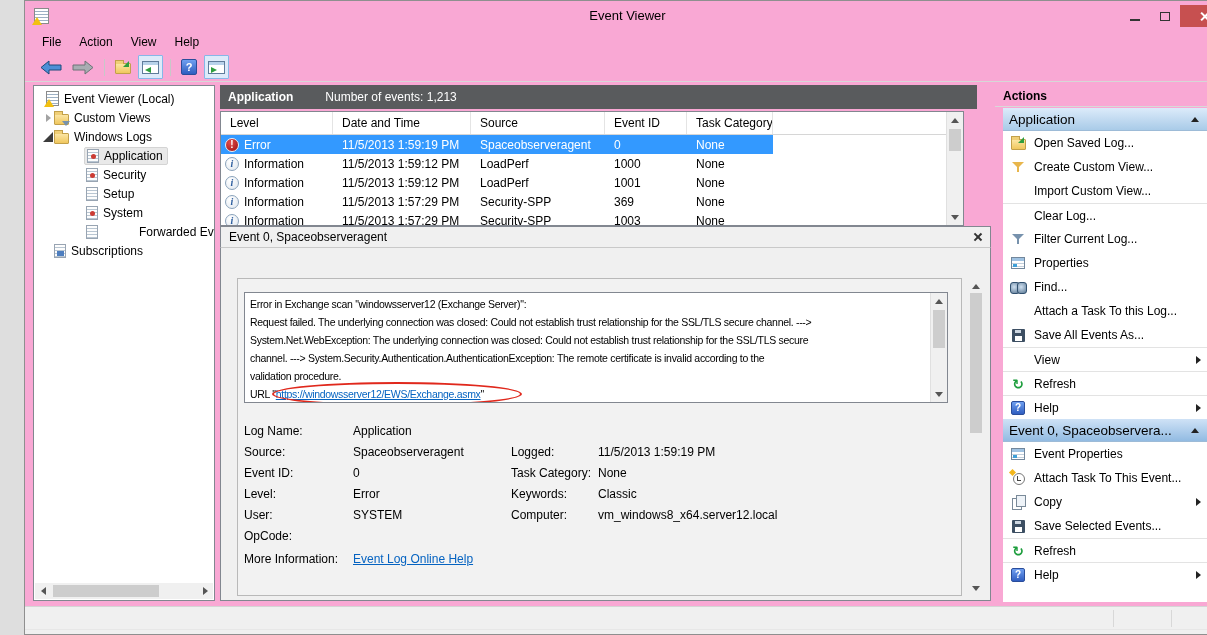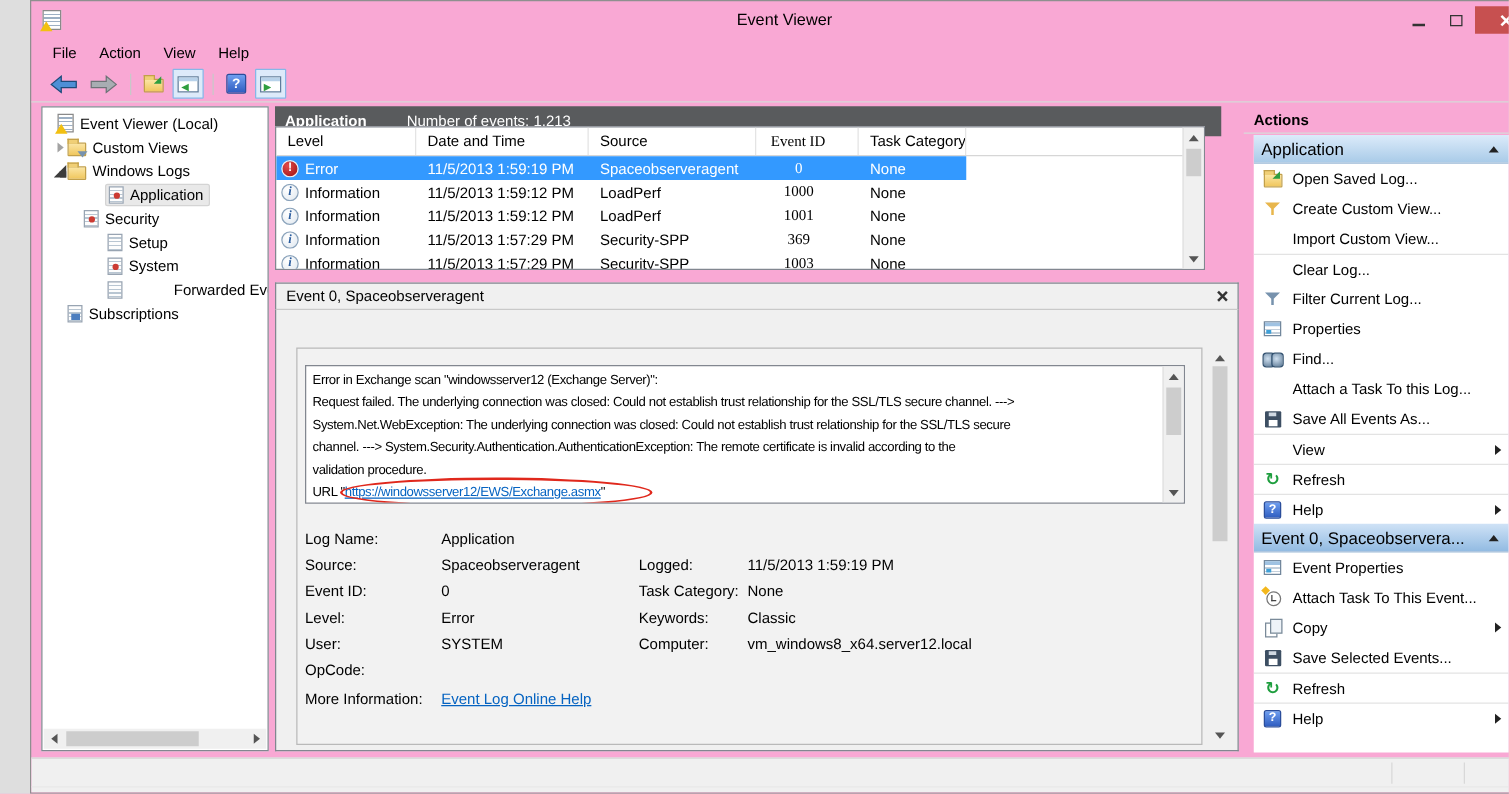--- a/index.html
+++ b/index.html
@@ -58,24 +58,24 @@
 .hs-thumb { height:12px; width:106px; background:#cdcdcd; margin-left:2px; }
 .tri-l { width:0;height:0;border-top:4px solid transparent;border-bottom:4px solid transparent;border-right:5px solid #555; }
 .tri-r { width:0;height:0;border-top:4px solid transparent;border-bottom:4px solid transparent;border-left:5px solid #555; }
 .tri-u { width:0;height:0;border-left:4px solid transparent;border-right:4px solid transparent;border-bottom:5px solid #555; }
 .tri-d { width:0;height:0;border-left:4px solid transparent;border-right:4px solid transparent;border-top:5px solid #555; }
 
 
 .dark-header { position:absolute; left:195px; top:84px; width:757px; height:24px; background:#595b5d; color:#fff; display:flex; align-items:center; padding-left:8px; }
 .dark-header b { font-weight:bold; }
 .dark-meta { margin-left:32px; }
-.list-box { position:absolute; left:195px; top:100px; width:744px; height:115px; background:#fff; border:1px solid #828790; overflow:hidden; }
+.list-box { position:absolute; left:195px; top:110px; width:744px; height:115px; background:#fff; border:1px solid #828790; overflow:hidden; }
 .lh-row { display:flex; height:23px; border-bottom:1px solid #d6d6d6; }
 .lh-cell { line-height:22px; padding-left:9px; border-right:1px solid #e4e4e4; overflow:hidden; white-space:nowrap; }
-.c0{width:112px;} .c1{width:138px;} .c2{width:134px;} .c3{width:82px; text-align:center; padding-right:23px;font-family:Liberation Serif, serif;} .c4{width:86px;}
+.c0{width:112px;} .c1{width:138px;} .c2{width:134px;} .c3{width:82px; text-align:left; padding-right:23px;} .c4{width:86px;}
 .l-row { display:flex; height:19px; align-items:center; width:552px; }
 .l-row .lh-cell, .l-cell { border:none; }
 .l-cell { padding-left:9px; white-space:nowrap; overflow:hidden; }
 .row-sel { background:#3399ff; color:#fff; }
 .lvl-cell { display:flex; align-items:center; padding-left:4px; }
 .i-err { flex:none; width:14px; height:14px; border-radius:50%; background:radial-gradient(circle at 35% 30%, #e24a4a, #9c1010); border:1px solid #eee; color:#fff; font-weight:bold; font-size:10px; display:flex; align-items:center; justify-content:center; margin-right:5px; }
 .i-info { flex:none; width:14px; height:14px; border-radius:50%; background:radial-gradient(circle at 35% 30%, #ffffff, #dfe7ef); border:1px solid #8ba3bb; color:#2c5d9e; font-weight:bold; font-size:10px; font-family:"Liberation Serif","DejaVu Serif",serif; font-style:italic; display:flex; align-items:center; justify-content:center; margin-right:5px; }
 .vscroll { position:absolute; right:0; top:0; bottom:0; width:17px; background:#f0f0f0; border-left:1px solid #e0e0e0; }
 .vs-arrow { position:absolute; left:0; width:16px; height:16px; display:flex; align-items:center; justify-content:center; }
 .vs-thumb { position:absolute; left:2px; width:12px; background:#cdcdcd; }
@@ -213,21 +213,21 @@
         </span>
       <span class="t-ico i-folder" style="width:15px;"></span>
       <span>Windows Logs</span>
     </div>
     <div class="tree-item" style="padding-left:50px;">
       <span class="tree-sel">
         <span class="t-ico i-log i-log-dot"></span>
         <span>Application</span>
       </span>
     </div>
-    <div class="tree-item" style="padding-left:33px;">
+    <div class="tree-item" style="padding-left:52px;">
       <span class="t-ico i-log i-log-dot"></span>
       <span>Security</span>
     </div>
     <div class="tree-item" style="padding-left:52px;">
       <span class="t-ico i-log"></span>
       <span>Setup</span>
     </div>
     <div class="tree-item" style="padding-left:52px;">
       <span class="t-ico i-log i-log-dot"></span>
       <span>System</span>

